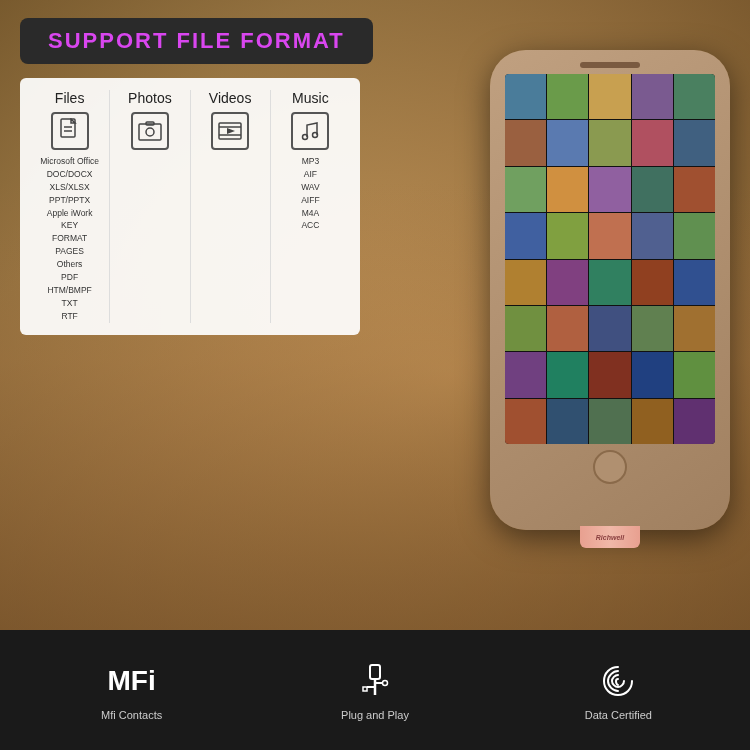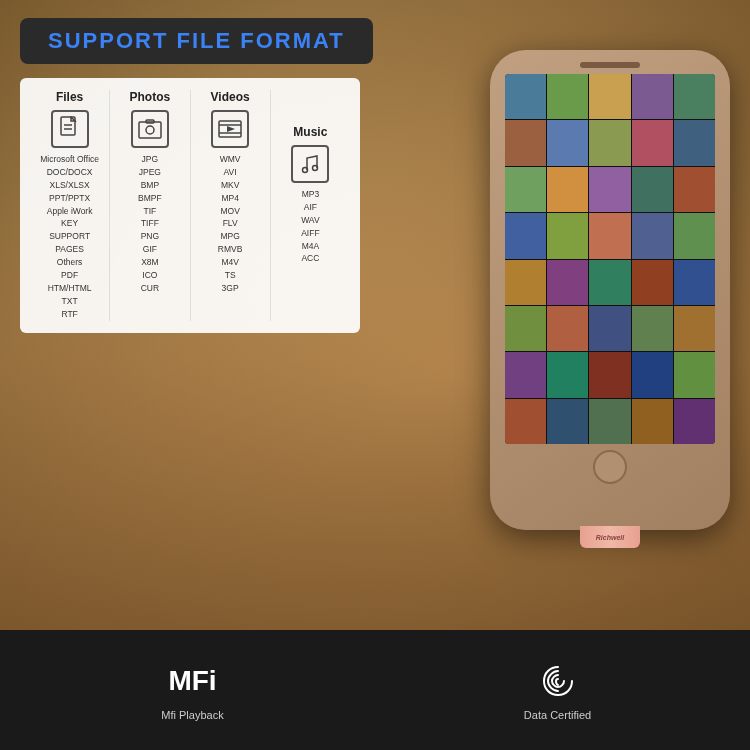--- a/index.html
+++ b/index.html
@@ -54,21 +54,21 @@
     .support-title-banner {
       background: #2a2a2a;
       border-radius: 8px;
       padding: 10px 28px;
       display: inline-block;
       align-self: flex-start;
       margin-bottom: 14px;
     }
 
     .support-title-banner span {
-      color: #3b82f6;
+      color: #d946ef;
       font-size: 22px;
       font-weight: 900;
       letter-spacing: 2px;
       text-transform: uppercase;
     }
 
     .format-table-area {
       display: flex;
       gap: 0;
       background: rgba(255,255,255,0.92);
@@ -81,26 +81,25 @@
       flex: 1;
       display: flex;
       flex-direction: column;
       align-items: center;
       border-right: 1px solid #ddd;
       padding: 0 8px;
     }
 
     .format-column:last-child {
       border-right: none;
-      margin-top: 35px;
     }
 
     .format-column-header {
-      font-size: 12px;
-      font-weight: 700;
+      font-size: 14px;
+      font-weight: 400;
       color: #222;
       margin-bottom: 6px;
     }
 
     .format-icon {
       width: 38px;
       height: 38px;
       border: 2px solid #555;
       border-radius: 4px;
       display: flex;
@@ -342,76 +341,50 @@
               <line x1="5" y1="13" x2="13" y2="13"></line>
             </svg>
           </div>
           <div class="format-list">
             <span class="format-item">Microsoft Office</span>
             <span class="format-item">DOC/DOCX</span>
             <span class="format-item">XLS/XLSX</span>
             <span class="format-item">PPT/PPTX</span>
             <span class="format-item">Apple iWork</span>
             <span class="format-item">KEY</span>
-            <span class="format-item">SUPPORT</span>
+            <span class="format-item">FORMAT</span>
             <span class="format-item">PAGES</span>
             <span class="format-item">Others</span>
             <span class="format-item">PDF</span>
-            <span class="format-item">HTM/HTML</span>
+            <span class="format-item">HTM/BMPF</span>
             <span class="format-item">TXT</span>
             <span class="format-item">RTF</span>
           </div>
         </div>
 
         <div class="format-column">
           <div class="format-column-header">Photos</div>
           <div class="format-icon">
             <svg width="24" height="20" viewBox="0 0 24 20" fill="none" stroke="#444" stroke-width="1.5">
               <rect x="1" y="3" width="22" height="16" rx="1"></rect>
               <circle cx="12" cy="11" r="4"></circle>
               <rect x="8" y="1" width="8" height="3" rx="1"></rect>
             </svg>
           </div>
-          <div class="format-list">
-            <span class="format-item">JPG</span>
-            <span class="format-item">JPEG</span>
-            <span class="format-item">BMP</span>
-            <span class="format-item">BMPF</span>
-            <span class="format-item">TIF</span>
-            <span class="format-item">TIFF</span>
-            <span class="format-item">PNG</span>
-            <span class="format-item">GIF</span>
-            <span class="format-item">X8M</span>
-            <span class="format-item">ICO</span>
-            <span class="format-item">CUR</span>
-          </div>
         </div>
 
         <div class="format-column">
           <div class="format-column-header">Videos</div>
           <div class="format-icon">
             <svg width="24" height="20" viewBox="0 0 24 20" fill="none" stroke="#444" stroke-width="1.5">
               <rect x="1" y="2" width="22" height="16" rx="1"></rect>
               <polygon points="9,7 17,10 9,13" fill="#444" stroke="none"></polygon>
               <line x1="1" y1="6" x2="23" y2="6"></line>
               <line x1="1" y1="14" x2="23" y2="14"></line>
             </svg>
-          </div>
-          <div class="format-list">
-            <span class="format-item">WMV</span>
-            <span class="format-item">AVI</span>
-            <span class="format-item">MKV</span>
-            <span class="format-item">MP4</span>
-            <span class="format-item">MOV</span>
-            <span class="format-item">FLV</span>
-            <span class="format-item">MPG</span>
-            <span class="format-item">RMVB</span>
-            <span class="format-item">M4V</span>
-            <span class="format-item">TS</span>
-            <span class="format-item">3GP</span>
           </div>
         </div>
 
         <div class="format-column">
           <div class="format-column-header">Music</div>
           <div class="format-icon">
             <svg width="22" height="22" viewBox="0 0 22 22" fill="none" stroke="#444" stroke-width="1.5">
               <path d="M8 17 L8 5 L18 3 L18 15"></path>
               <circle cx="6" cy="17" r="2.5"></circle>
               <circle cx="16" cy="15" r="2.5"></circle>
@@ -484,24 +457,37 @@
     </div>
 
   </div>
 
   <div class="bottom-bar">
 
     <div class="bottom-feature">
       <div class="feature-icon-wrap">
         <span class="mfi-text">MFi</span>
       </div>
-      <span class="feature-label">Mfi Playback</span>
+      <span class="feature-label">Mfi Contacts</span>
     </div>
 
 
+    <div class="bottom-feature">
+      <div class="feature-icon-wrap">
+        <svg viewBox="0 0 36 36">
+          <rect x="13" y="2" width="10" height="14" rx="2" stroke="#fff" stroke-width="2"></rect>
+          <line x1="18" y1="16" x2="18" y2="32" stroke="#fff" stroke-width="2.5"></line>
+          <line x1="10" y1="24" x2="18" y2="24" stroke="#fff" stroke-width="2"></line>
+          <rect x="6" y="24" width="4" height="4" stroke="#fff" stroke-width="1.5"></rect>
+          <line x1="26" y1="20" x2="18" y2="20" stroke="#fff" stroke-width="2"></line>
+          <circle cx="28" cy="20" r="2.5" stroke="#fff" stroke-width="1.5"></circle>
+        </svg>
+      </div>
+      <span class="feature-label">Plug and Play</span>
+    </div>
 
     <div class="bottom-feature">
       <div class="feature-icon-wrap">
         <svg viewBox="0 0 36 36">
           <path d="M18 4 C10 4 4 10 4 18 C4 26 10 32 18 32 C26 32 32 26 32 18" stroke="#fff" stroke-width="2" fill="none" stroke-linecap="round"></path>
           <path d="M18 8 C13 8 8 13 8 18 C8 23 13 28 18 28" stroke="#fff" stroke-width="2" fill="none" stroke-linecap="round"></path>
           <path d="M18 12 C15 12 12 15 12 18 C12 21 15 24 18 24 C21 24 24 21 24 18" stroke="#fff" stroke-width="2" fill="none" stroke-linecap="round"></path>
           <path d="M18 16 C17 16 16 17 16 18 C16 20 17 22 18 22" stroke="#fff" stroke-width="2" fill="none" stroke-linecap="round"></path>
         </svg>
       </div>

